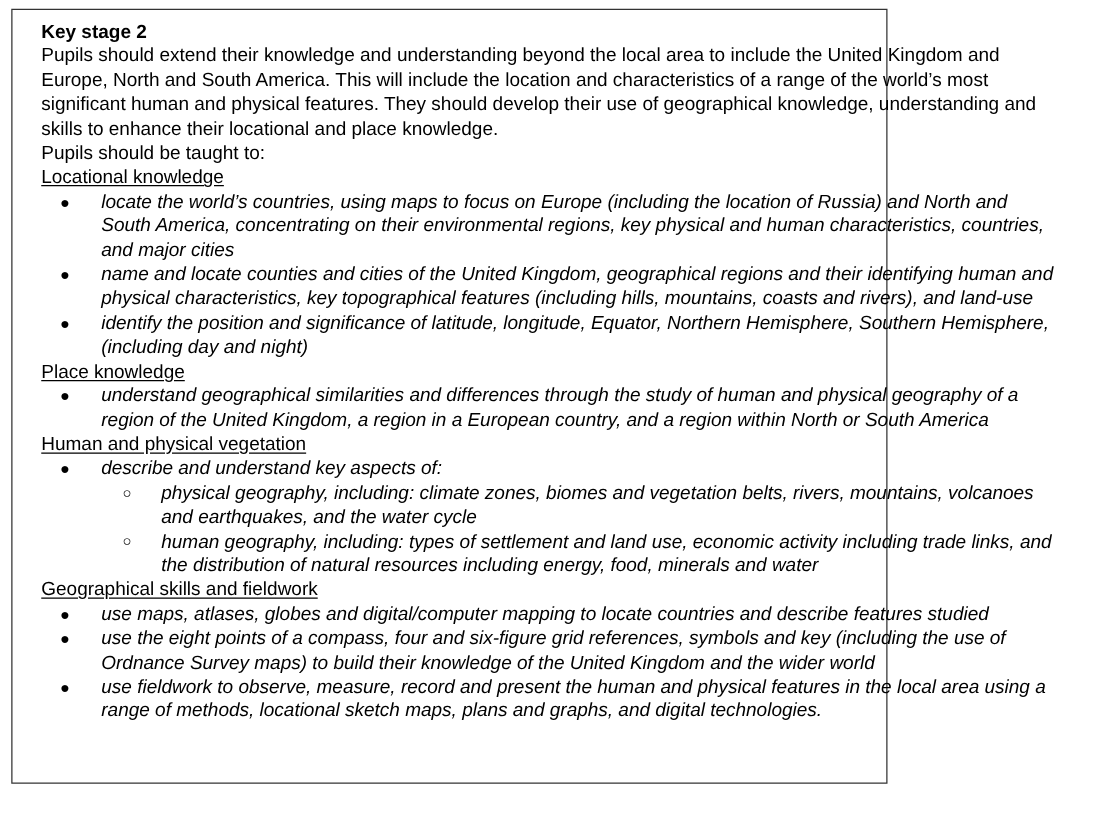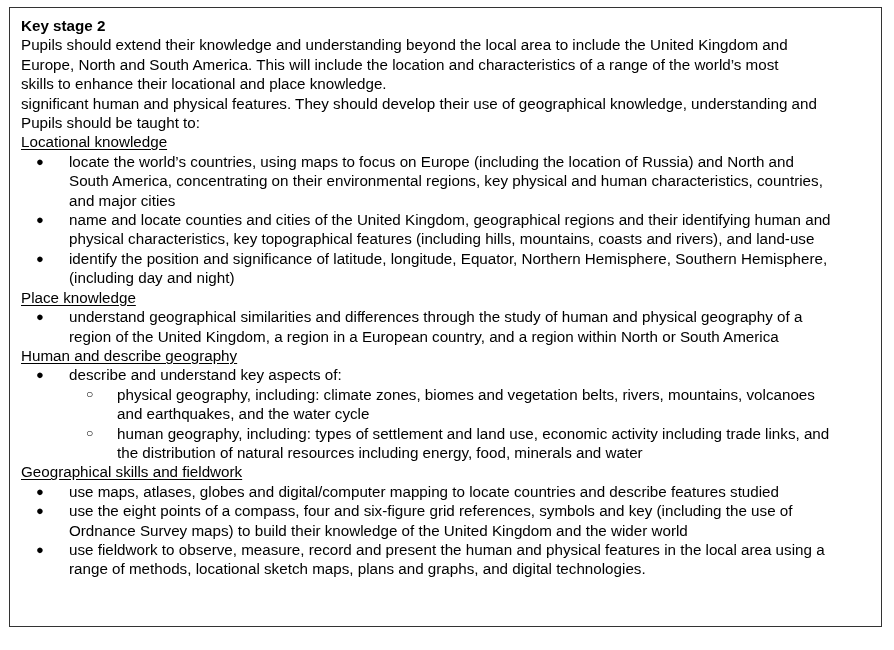--- a/index.html
+++ b/index.html
@@ -1,39 +1,39 @@
 <!DOCTYPE html>
 <html><head>
 <meta charset="utf-8">
 <style>
   html, body { margin: 0; padding: 0; background: #ffffff; }
   body { width: 894px; height: 650px; position: relative; overflow: hidden;
          font-family: "Liberation Sans", sans-serif; color: #000; }
-  .box { position: absolute; left: 9px; top: 7px; width: 873px; height: 620px;
-         border: 1px solid #333; box-sizing: border-box; padding: 8px 0 0 11px; }
+  .box { position: absolute; left: 9px; top: 7px; width: 701px; height: 620px;
+         border: 1px solid #333; box-sizing: border-box; padding: 8px 0 0 23px; }
   .line { font-size: 15.2px; line-height: 19.4px; white-space: nowrap; }
   .title { font-weight: bold; }
   .heading { text-decoration: underline; text-underline-offset: 2px; }
   ul { list-style: none; margin: 0; padding: 0; }
   .b1 { position: relative; padding-left: 48px; font-size: 15.2px; line-height: 19.4px; width: 802px; }
   .b1 > .mark { position: absolute; left: 15px; top: 0; font-size: 13px; }
   .b2 { position: relative; padding-left: 96px; font-size: 15.2px; line-height: 19.4px; width: 760px; }
   .b2 > .mark { position: absolute; left: 65px; top: 0; font-size: 12px; }
-  .txt { display: block; }
+  .txt { display: block; font-style: italic; }
 </style>
 </head>
 <body>
 
 <div class="box">
   <div class="line title">Key stage 2</div>
   <div>
     <div class="line">Pupils should extend their knowledge and understanding beyond the local area to include the United Kingdom and</div>
     <div class="line">Europe, North and South America. This will include the location and characteristics of a range of the world’s most</div>
+    <div class="line">significant human and physical features. They should develop their use of geographical knowledge, understanding and</div>
     <div class="line">skills to enhance their locational and place knowledge.</div>
-    <div class="line">significant human and physical features. They should develop their use of geographical knowledge, understanding and</div>
     <div class="line">Pupils should be taught to:</div>
   </div>
   <div id="sections">
       <div>
         <div class="line heading">Locational knowledge</div>
         <ul>
           <li class="b1">
             <span class="mark">●</span>
             <span class="txt">locate the world’s countries, using maps to focus on Europe (including the location of Russia) and North and</span>
             <span class="txt">South America, concentrating on their environmental regions, key physical and human characteristics, countries,</span>
@@ -55,21 +55,21 @@
         <div class="line heading">Place knowledge</div>
         <ul>
           <li class="b1">
             <span class="mark">●</span>
             <span class="txt">understand geographical similarities and differences through the study of human and physical geography of a</span>
             <span class="txt">region of the United Kingdom, a region in a European country, and a region within North or South America</span>
           </li>
         </ul>
       </div>
       <div>
-        <div class="line heading">Human and describe geography</div>
+        <div class="line heading">Human and physical vegetation</div>
         <ul>
           <li class="b1">
             <span class="mark">●</span>
             <span class="txt">describe and understand key aspects of:</span>
           </li>
           <li class="b2">
             <span class="mark">○</span>
             <span class="txt">physical geography, including: climate zones, biomes and vegetation belts, rivers, mountains, volcanoes</span>
             <span class="txt">and earthquakes, and the water cycle</span>
           </li>

